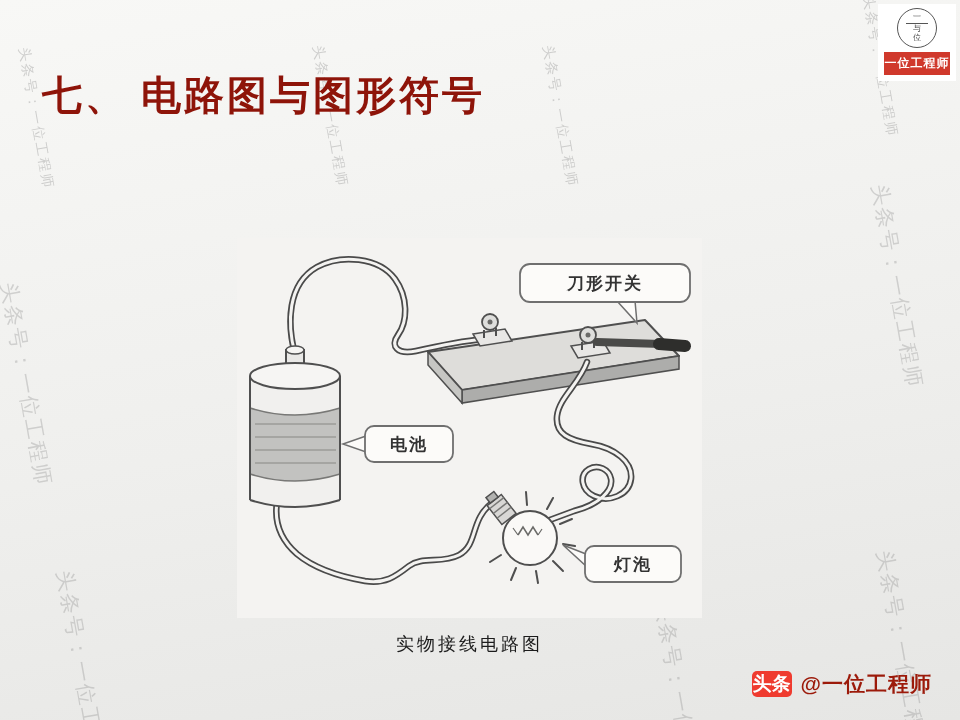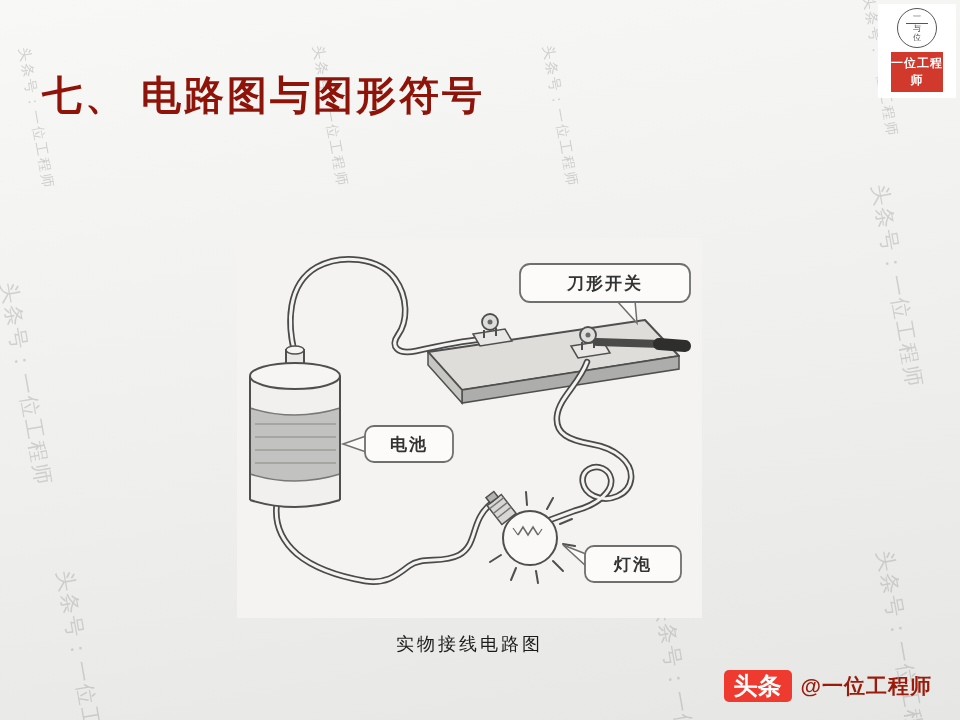--- a/index.html
+++ b/index.html
@@ -50,33 +50,33 @@
     display:flex; flex-direction:column; align-items:center;
   }
   .seal {
     width:40px; height:40px; border:1.5px solid #555; border-radius:50%;
     background:#fff; color:#444;
     display:flex; flex-direction:column; align-items:center; justify-content:center; gap:1px;
   }
   .seal span { font-size:8px; line-height:1.1; }
   .seal-divider { width:22px; height:1px; background:#555; }
   .logo-bar {
-    margin-top:4px; width:52px; padding:3px 0;
+    margin-top:4px; width:66px; padding:3px 0;
     background:var(--c-brand_red,#d0392c); color:#fff;
     font-size:12px; font-weight:700; text-align:center; letter-spacing:1px;
   }
 
   
   .footer {
     position:absolute; right:28px; top:670px;
     display:flex; align-items:center; gap:9px;
   }
   .badge {
     background:var(--c-badge_red,#ef3b2f); color:#fff;
-    font-size:24px; font-weight:700; padding:3px 10px; border-radius:5px; line-height:1.1;
+    font-size:19px; font-weight:700; padding:3px 1px; border-radius:5px; line-height:1.1;
   }
   .handle {
     color:var(--c-footer_text,#9c1a0a);
     font-size:21px; font-weight:700; letter-spacing:1px;
   }
 </style>
 </head>
 <body>
 
 <div class="slide">

